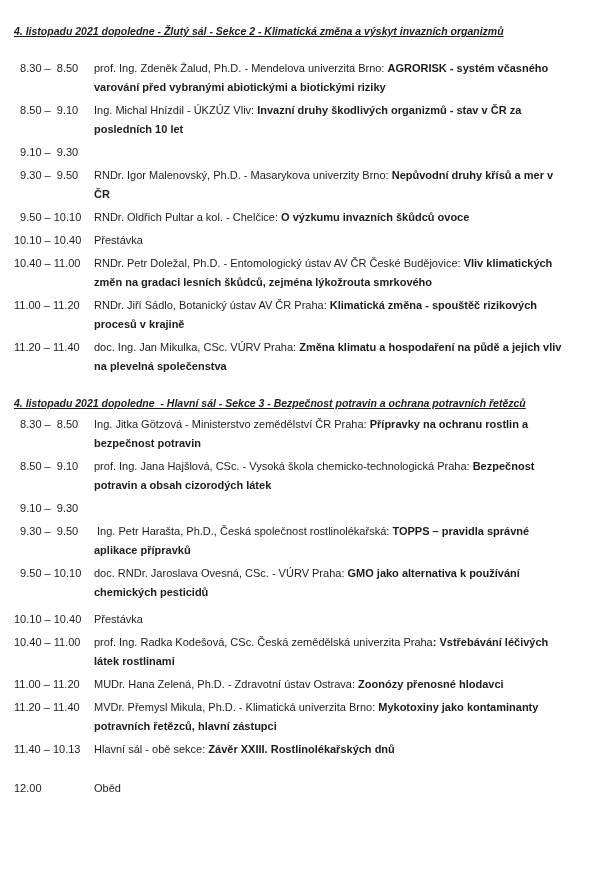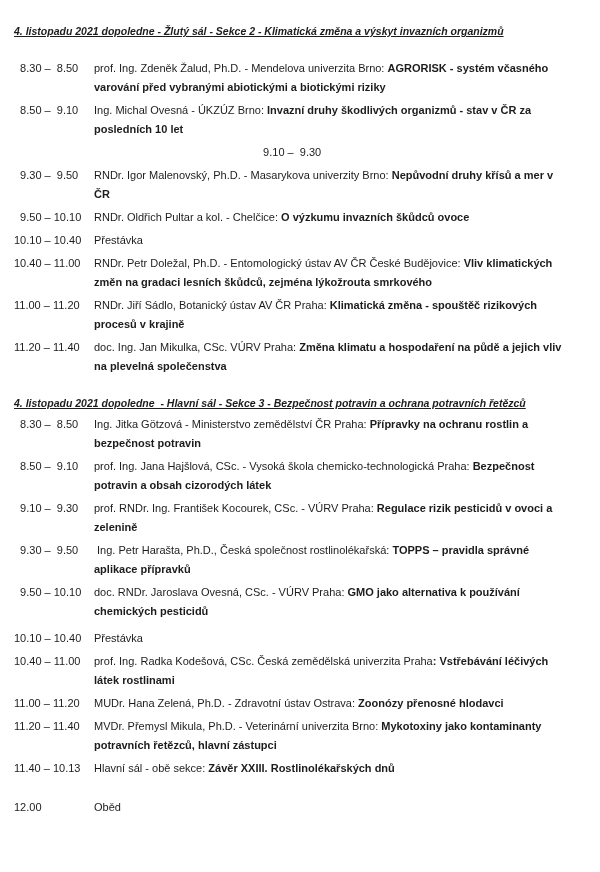--- a/index.html
+++ b/index.html
@@ -12,41 +12,41 @@
     overflow:hidden;
   }
   .heading{
     font-weight:bold;font-style:italic;
     font-size:10.5px;
     text-decoration:underline;
     white-space:pre-wrap;
     margin:0 0 18px 0;
   }
   .heading.second{margin-top:18px;margin-bottom:2px;}
-  .row{display:flex;margin-bottom:4px;justify-content:center;}
+  .row{display:flex;margin-bottom:4px;}
   .time{flex:0 0 80px;white-space:pre;}
   .content{flex:1;padding-right:16px;white-space:pre-wrap;}
   .title{font-weight:bold;}
   .note{}
   .gap-sm{margin-top:8px;}
   .gap-lg{margin-top:20px;}
 </style>
 </head>
 <body>
 
 <div class="heading">4. listopadu 2021 dopoledne - Žlutý sál - Sekce 2 - Klimatická změna a výskyt invazních organizmů</div>
 
 <div class="row">
   <span class="time">  8.30 –  8.50</span>
   <span class="content"><span>prof. Ing. Zdeněk Žalud, Ph.D. - Mendelova univerzita Brno: </span><span class="title">AGRORISK - systém včasného varování před vybranými abiotickými a biotickými riziky</span></span>
 </div>
 
 <div class="row">
   <span class="time">  8.50 –  9.10</span>
-  <span class="content"><span>Ing. Michal Ovesná - ÚKZÚZ Brno: </span><span class="title">Invazní druhy škodlivých organizmů - stav v ČR za posledních 10 let</span></span>
+  <span class="content"><span>Ing. Michal Hnízdil - ÚKZÚZ Vliv: </span><span class="title">Invazní druhy škodlivých organizmů - stav v ČR za posledních 10 let</span></span>
 </div>
 
 <div class="row">
   <span class="time">  9.10 –  9.30</span>
 </div>
 
 <div class="row">
   <span class="time">  9.30 –  9.50</span>
   <span class="content"><span>RNDr. Igor Malenovský, Ph.D. - Masarykova univerzity Brno: </span><span class="title">Nepůvodní druhy křísů a mer v ČR</span></span>
 </div>
@@ -83,21 +83,20 @@
   <span class="content"><span>Ing. Jitka Götzová - Ministerstvo zemědělství ČR Praha: </span><span class="title">Přípravky na ochranu rostlin a bezpečnost potravin</span></span>
 </div>
 
 <div class="row">
   <span class="time">  8.50 –  9.10</span>
   <span class="content"><span>prof. Ing. Jana Hajšlová, CSc. - Vysoká škola chemicko-technologická Praha: </span><span class="title">Bezpečnost potravin a obsah cizorodých látek</span></span>
 </div>
 
 <div class="row">
   <span class="time">  9.10 –  9.30</span>
-  <span class="content"><span>prof. RNDr. Ing. František Kocourek, CSc. - VÚRV Praha: </span><span class="title">Regulace rizik pesticidů v ovoci a zelenině</span></span>
 </div>
 
 <div class="row">
   <span class="time">  9.30 –  9.50</span>
   <span class="content"><span> Ing. Petr Harašta, Ph.D., Česká společnost rostlinolékařská: </span><span class="title">TOPPS – pravidla správné aplikace přípravků</span></span>
 </div>
 
 <div class="row">
   <span class="time">  9.50 – 10.10</span>
   <span class="content"><span>doc. RNDr. Jaroslava Ovesná, CSc. - VÚRV Praha: </span><span class="title">GMO jako alternativa k používání chemických pesticidů</span></span>
@@ -113,21 +112,21 @@
   <span class="content"><span>prof. Ing. Radka Kodešová, CSc. Česká zemědělská univerzita Praha</span><span class="title">: Vstřebávání léčivých látek rostlinami</span></span>
 </div>
 
 <div class="row">
   <span class="time">11.00 – 11.20</span>
   <span class="content"><span>MUDr. Hana Zelená, Ph.D. - Zdravotní ústav Ostrava: </span><span class="title">Zoonózy přenosné hlodavci</span></span>
 </div>
 
 <div class="row">
   <span class="time">11.20 – 11.40</span>
-  <span class="content"><span>MVDr. Přemysl Mikula, Ph.D. - Veterinární univerzita Brno: </span><span class="title">Mykotoxiny jako kontaminanty potravních řetězců, hlavní zástupci</span></span>
+  <span class="content"><span>MVDr. Přemysl Mikula, Ph.D. - Klimatická univerzita Brno: </span><span class="title">Mykotoxiny jako kontaminanty potravních řetězců, hlavní zástupci</span></span>
 </div>
 
 <div class="row">
   <span class="time">11.40 – 10.13</span>
   <span class="content"><span>Hlavní sál - obě sekce: </span><span class="title">Závěr XXIII. Rostlinolékařských dnů</span></span>
 </div>
 
 <div class="row gap-lg">
   <span class="time">12.00</span>
   <span class="content"><span class="note">Oběd</span></span>

